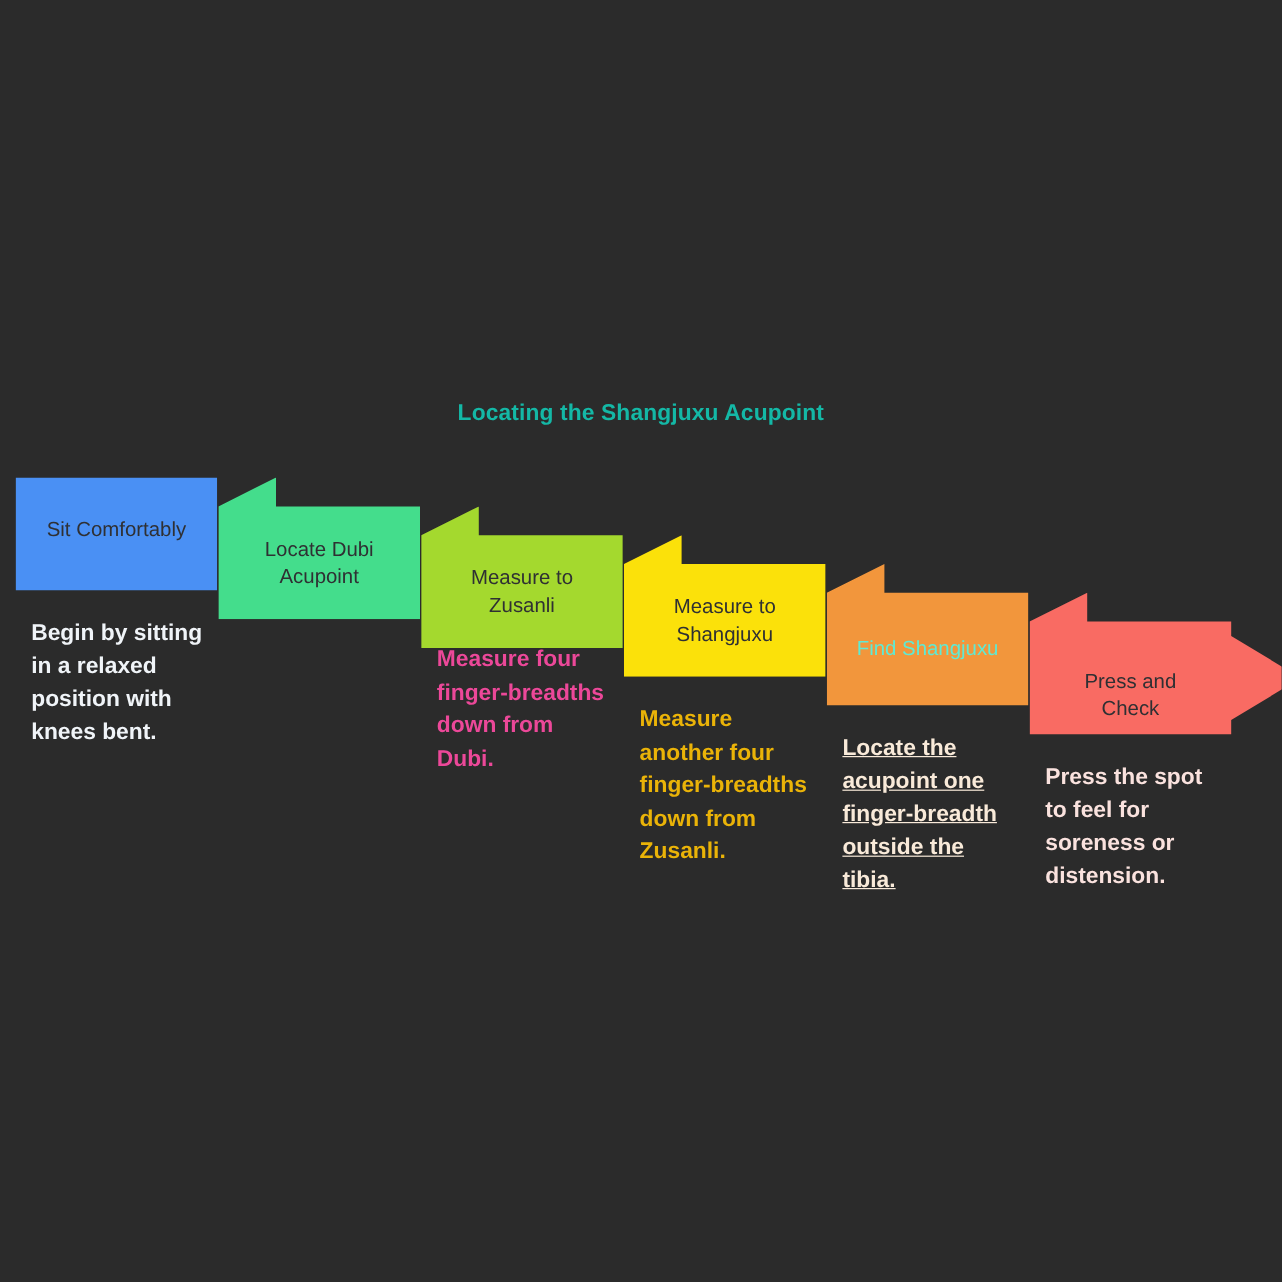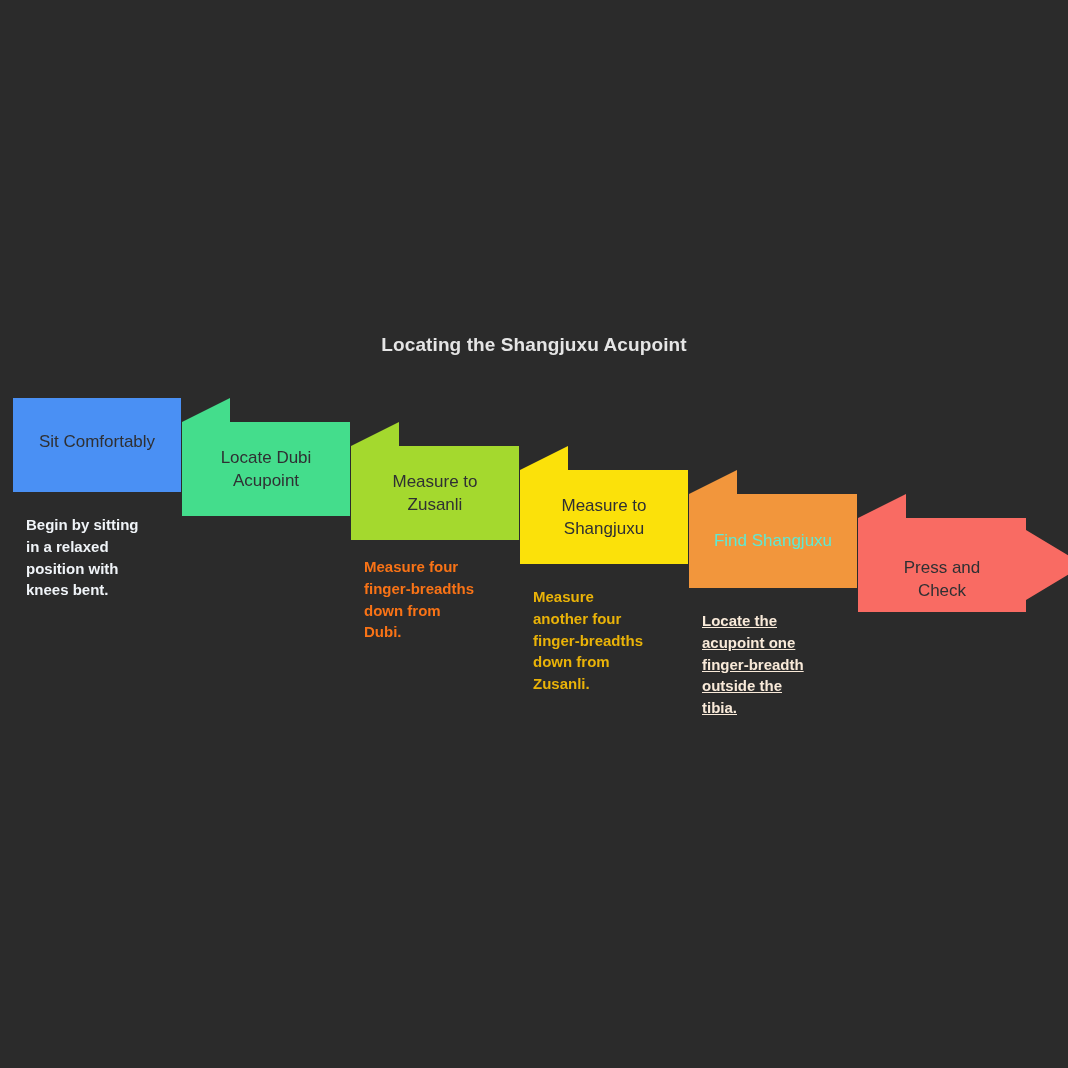--- a/index.html
+++ b/index.html
@@ -20,42 +20,42 @@
     inset: 0;
   }
   #chart-title {
     position: absolute;
     left: 0;
     top: 334px;
     width: 1068px;
     text-align: center;
     font-size: 19px;
     font-weight: bold;
-    color: #e5e5e5;
+    color: #14b8a6;
     letter-spacing: 0.1px;
   }
   .stage {
     position: absolute;
   }
   .stage-shape {
     position: absolute;
     left: 0;
     top: 0;
   }
   .stage-label {
     position: absolute;
     text-align: center;
     font-size: 17px;
     color: #2f3033;
     line-height: 1.38;
     pointer-events: none;
   }
   .stage-desc {
     position: absolute;
-    font-size: 15px;
+    font-size: 19px;
     font-weight: bold;
     line-height: 1.45;
     white-space: pre-line;
   }
 </style>
 </head>
 <body>
 
 <div id="diagram-root">
 
@@ -101,27 +101,31 @@
         </svg>
         <div class="stage-label" style="left: 0px; top: 24px; width: 168px; height: 122px; display: flex; align-items: center; justify-content: center; color: rgb(47, 48, 51); white-space: pre-line;">Press and
 Check</div>
       </div>
     </div>
 
 <div class="stage-desc" style="left: 26px; top: 514px; width: 150px; color: rgb(240, 244, 248); position: absolute;">Begin by sitting
 in a relaxed
 position with
 knees bent.</div>
-    <div class="stage-desc" style="left: 364px; top: 556px; width: 150px; color: #f97316; position: absolute;">Measure four
+    <div class="stage-desc" style="left: 364px; top: 536px; width: 150px; color: #ec4899; position: absolute;">Measure four
 finger-breadths
 down from
 Dubi.</div>
     <div class="stage-desc" style="left: 533px; top: 586px; width: 150px; color: #eab308; position: absolute;">Measure
 another four
 finger-breadths
 down from
 Zusanli.</div>
     <div class="stage-desc" style="left: 702px; top: 610px; width: 150px; color: rgb(249, 234, 217); position: absolute; text-decoration: underline;">Locate the
 acupoint one
 finger-breadth
 outside the
 tibia.</div>
+    <div class="stage-desc" style="left: 871px; top: 634px; width: 150px; color: rgb(250, 226, 222); position: absolute;">Press the spot
+to feel for
+soreness or
+distension.</div>
   </div>
 
 </body></html>

